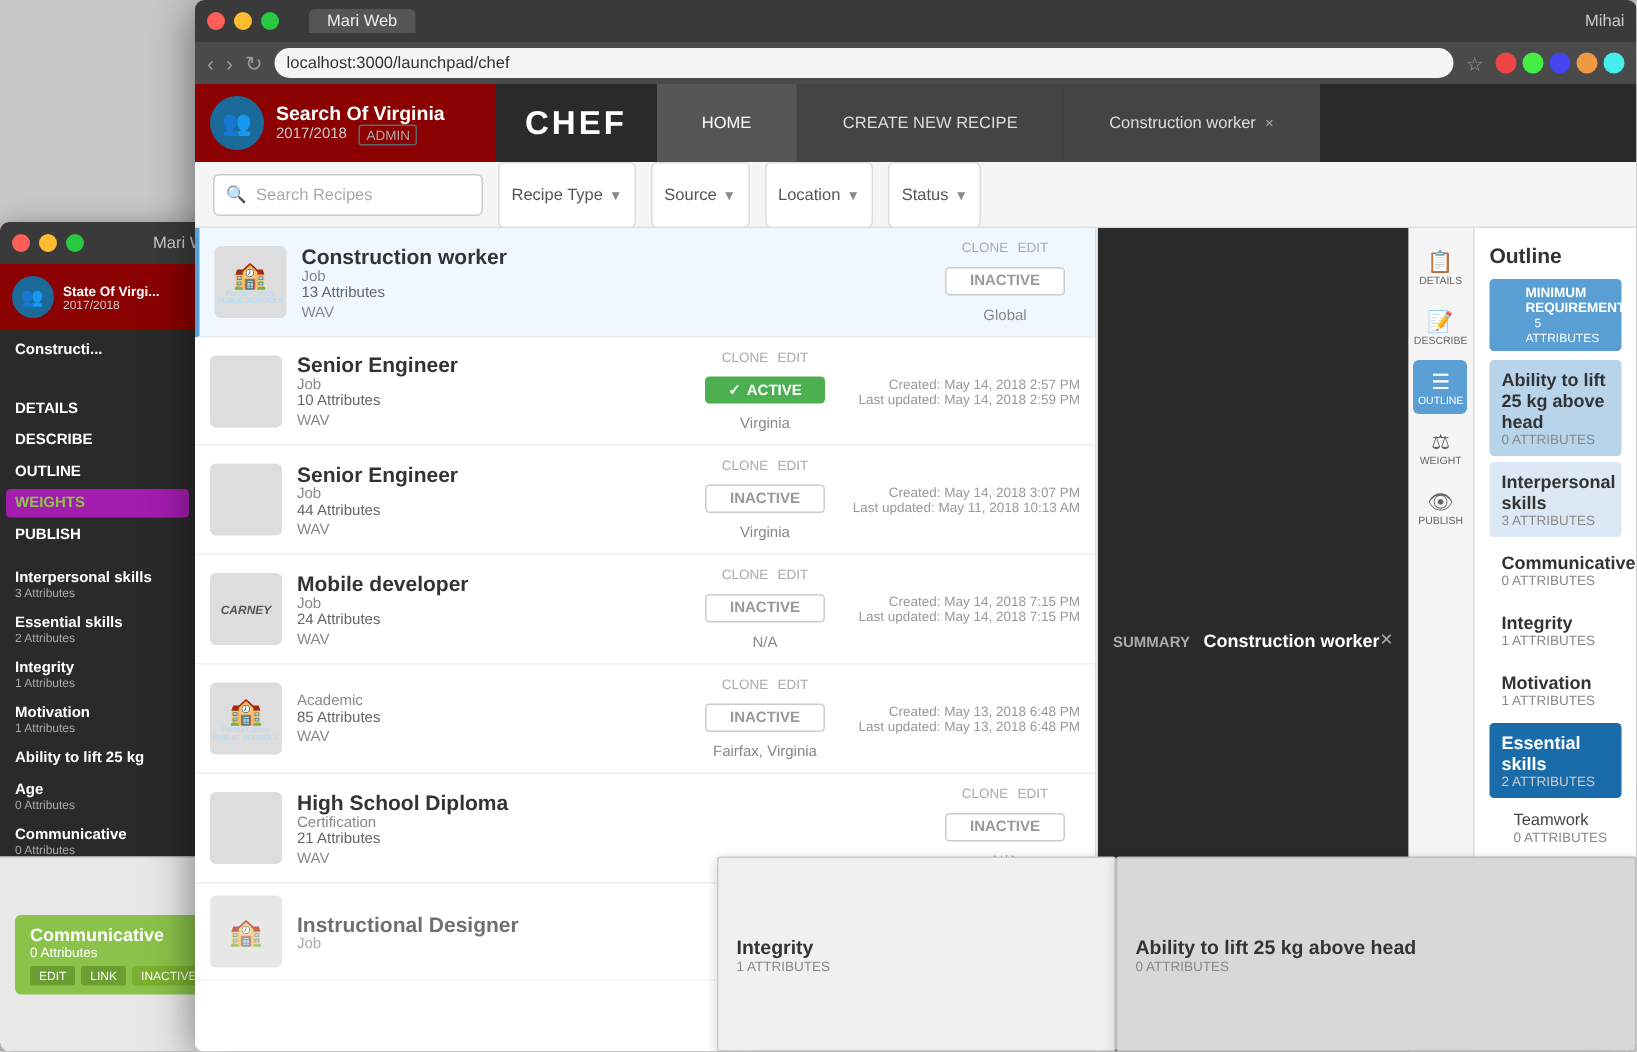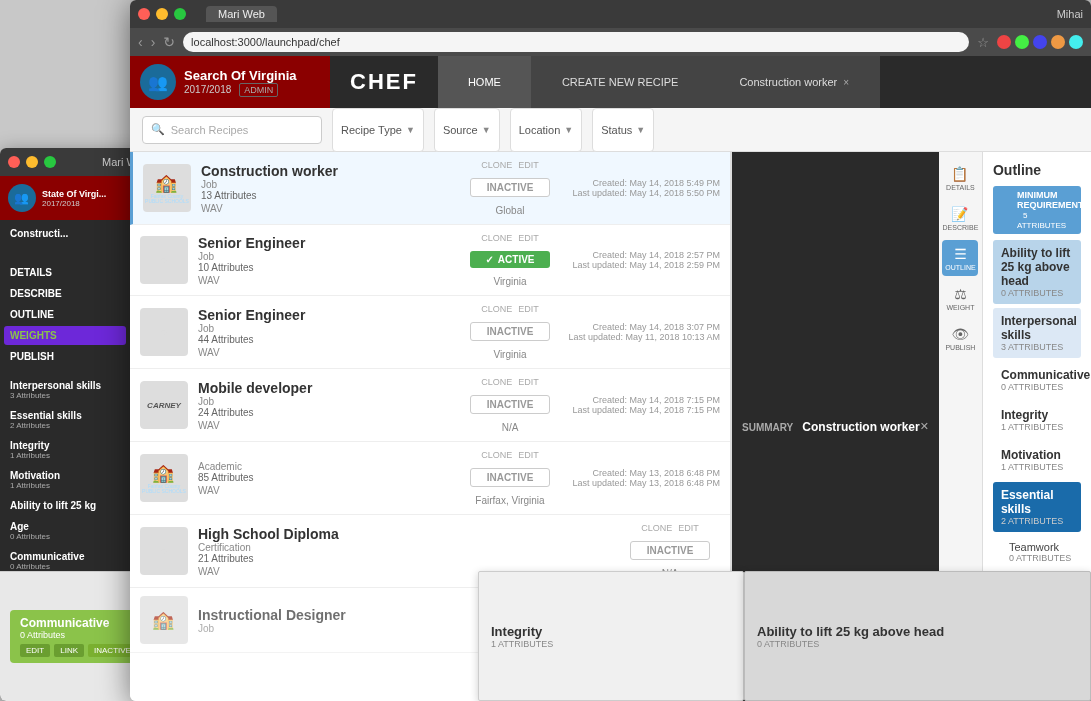--- a/index.html
+++ b/index.html
@@ -438,21 +438,21 @@
 
     .back-sidebar-items { padding: 4px; }
     .back-sidebar-item {
       padding: 4px 6px;
       color: #ccc;
       font-size: 9px;
       border-radius: 3px;
       margin-bottom: 2px;
       cursor: pointer;
     }
-    .back-sidebar-item.active { background: #6d28d9; }
+    .back-sidebar-item.active { background: #a21caf; }
     .back-sidebar-item .item-title { font-weight: bold; font-size: 10px; color: white; }
     .back-sidebar-item .item-sub { font-size: 8px; color: #aaa; }
 
     .back-main {
       flex: 1;
       background: #f5f5f5;
     }
 
     .green-item-card {
       background: #8bc34a;
@@ -690,24 +690,20 @@
           <div class="recipe-source">WAV</div>
         </div>
         <div class="recipe-status">
           <div style="display:flex; gap:6px; font-size:9px; color:#aaa; justify-content:flex-end; margin-bottom:4px;">
             <span>CLONE</span>
             <span>EDIT</span>
           </div>
           <div class="status-badge status-inactive">INACTIVE</div>
           <div class="recipe-location" style="font-size:10px; color:#888; margin-top:4px; text-align:center;">Global</div>
         </div>
-        <div class="recipe-meta">
-          <div>Created: May 14, 2018 5:49 PM</div>
-          <div>Last updated: May 14, 2018 5:50 PM</div>
-        </div>
       </div>
 
       <div class="recipe-item">
         <div class="recipe-logo seal-img">
           <span style="font-size:8px; color:#ddd;">⊙</span>
         </div>
         <div class="recipe-info">
           <div class="recipe-name">Senior Engineer</div>
           <div class="recipe-type">Job</div>
           <div class="recipe-attrs">10 Attributes</div>

